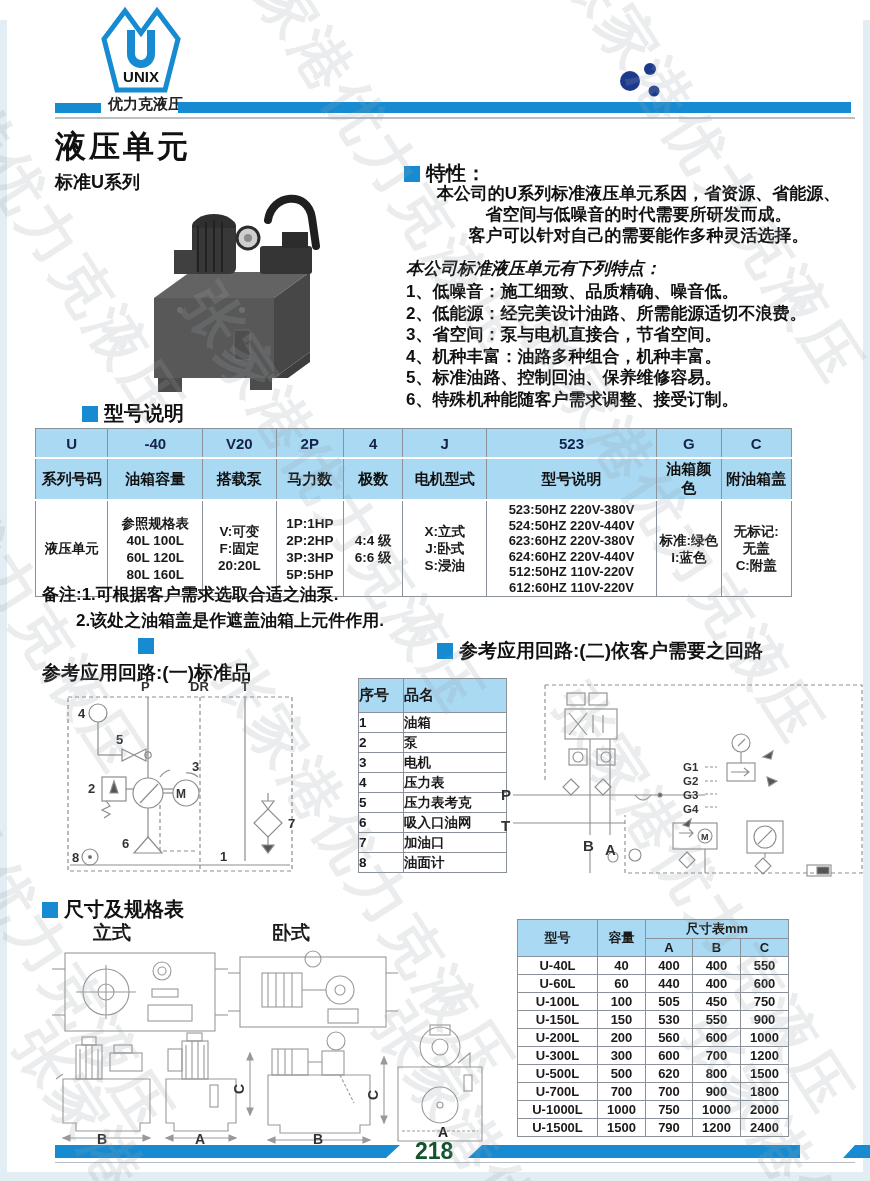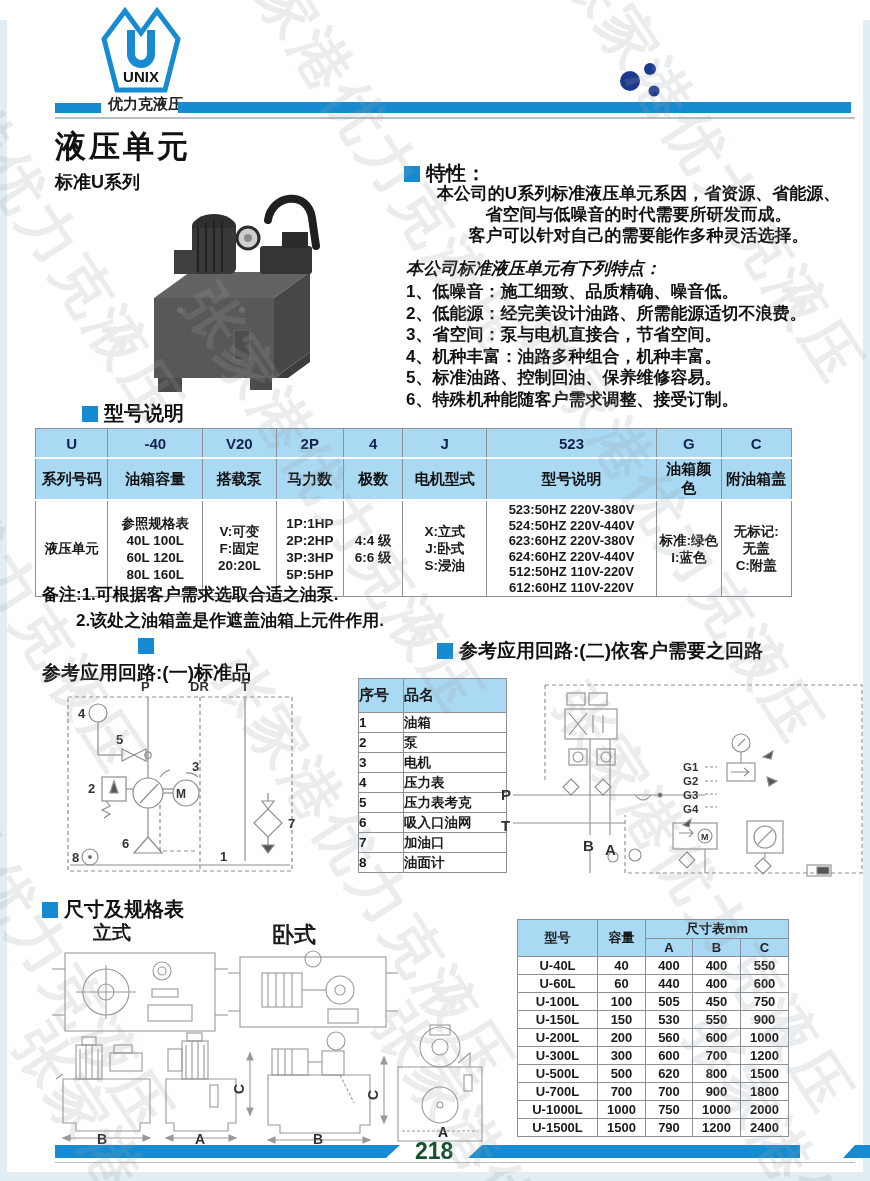--- a/index.html
+++ b/index.html
@@ -367,21 +367,21 @@
       <text x="188" y="138">G4</text>
       <text x="206" y="165" font-size="9">M</text>
     </g>
   </svg>
 
   <div class="abs z sec-head" style="left:42px;top:896px;">
     <span class="sq"></span>
     <span>尺寸及规格表</span>
   </div>
   <div class="abs z" style="left:93px;top:920px;font-size:19px;font-weight:bold;">立式</div>
-  <div class="abs z" style="left:272px;top:920px;font-size:22px;font-weight:bold;font-family:Liberation Mono, monospace;">卧式</div>
+  <div class="abs z" style="left:272px;top:920px;font-size:19px;font-weight:bold;font-family:Liberation Mono, monospace;">卧式</div>
 
   <svg class="abs z" style="left:40px;top:945px;" width="475" height="200" viewBox="0 0 475 200">
     <g stroke="#999" fill="none" stroke-width="1.1">
 
       <rect x="25" y="8" width="150" height="78"></rect>
       <circle cx="66" cy="47" r="23"></circle>
         <circle cx="66" cy="47" r="8"></circle>
       <line x1="36" y1="47" x2="96" y2="47"></line>
         <line x1="66" y1="20" x2="66" y2="74"></line>
       <circle cx="122" cy="26" r="9"></circle>

